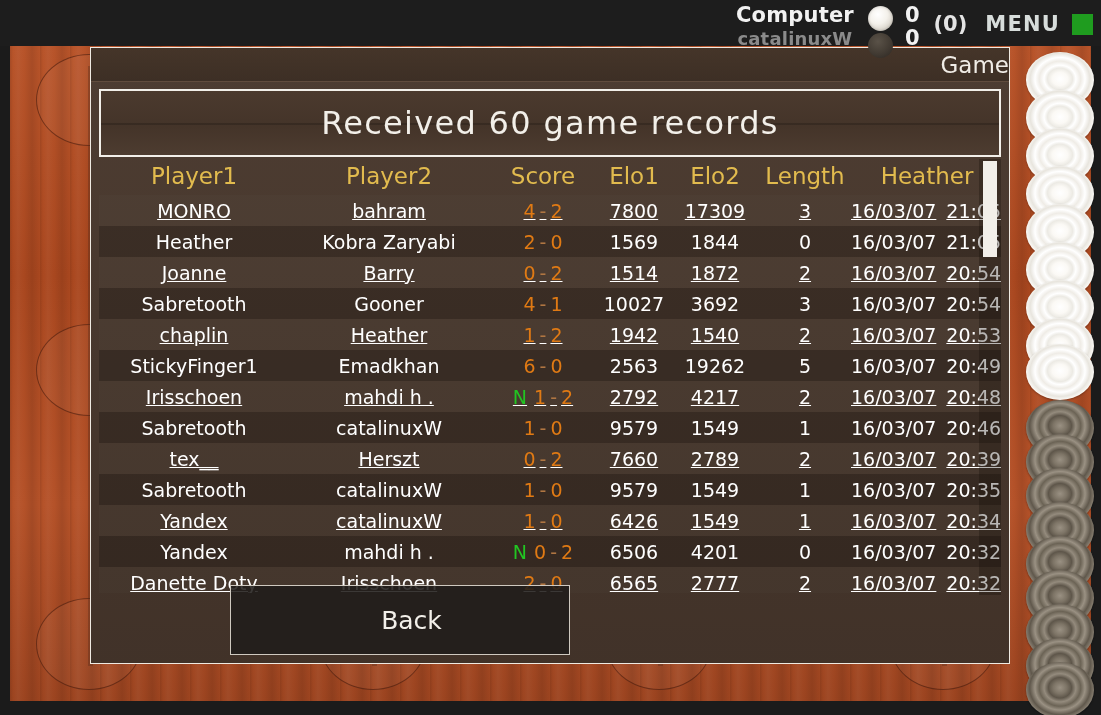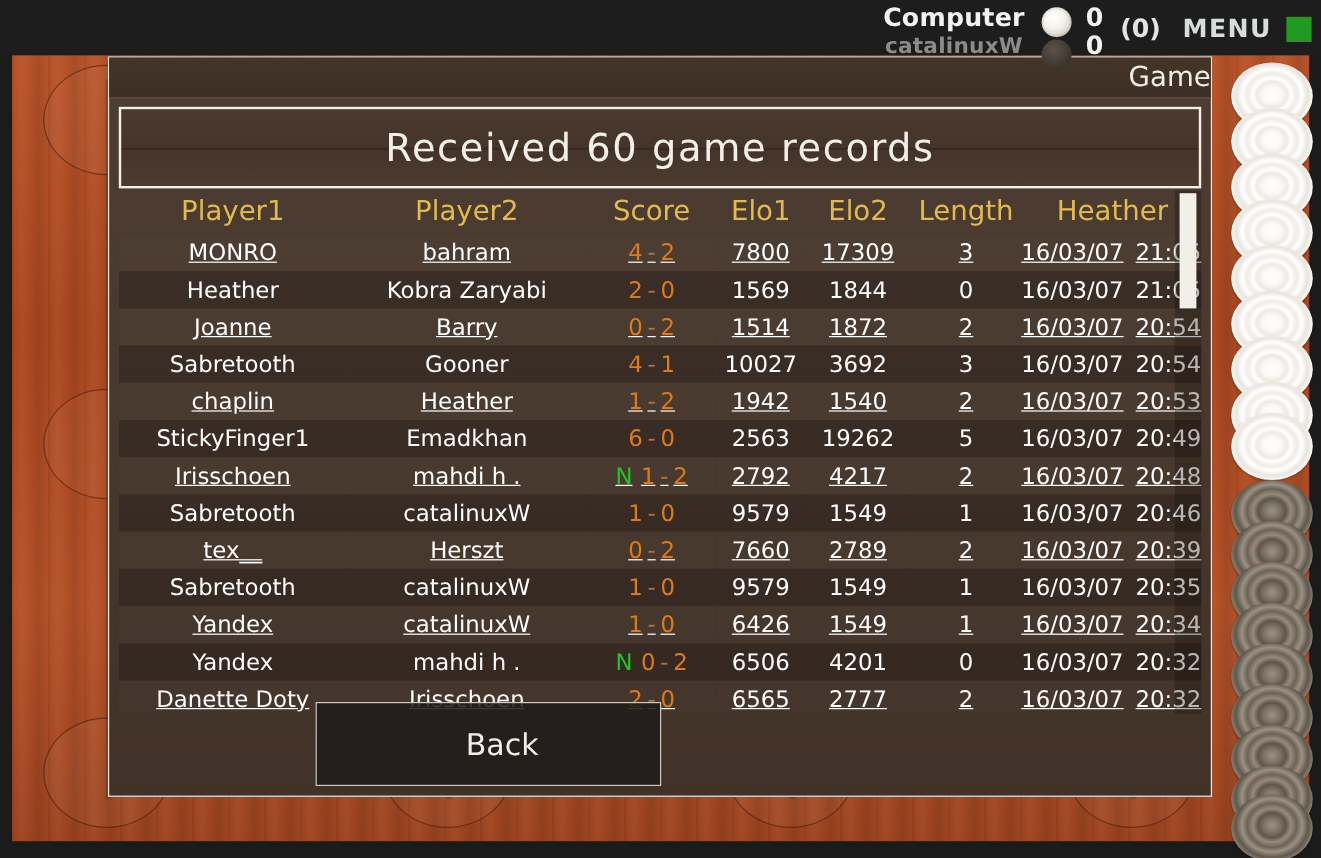--- a/index.html
+++ b/index.html
@@ -276,21 +276,21 @@
     position: absolute;
     top: 0;
     height: 70px;
     background: rgba(32,28,26,0.88);
     border: 1px solid #cfc9c0;
     color: #f2efe9;
     font-size: 25px;
     display: flex; align-items: center; justify-content: center;
     cursor: pointer;
   }
-  .btn-back    { left: 172px; width: 288px; padding-left: 23px; }
+  .btn-back    { left: 139px; width: 340px; padding-left: 23px; }
   .btn-refresh { left: 477px; width: 288px; }
 </style>
 </head>
 <body>
 
 <div id="root">
 
   <div class="board">
     <div class="board-slot" style="left:26px;  top:8px;   width:106px; height:92px;"></div>
     <div class="board-slot" style="left:26px;  top:278px; width:106px; height:92px;"></div>

